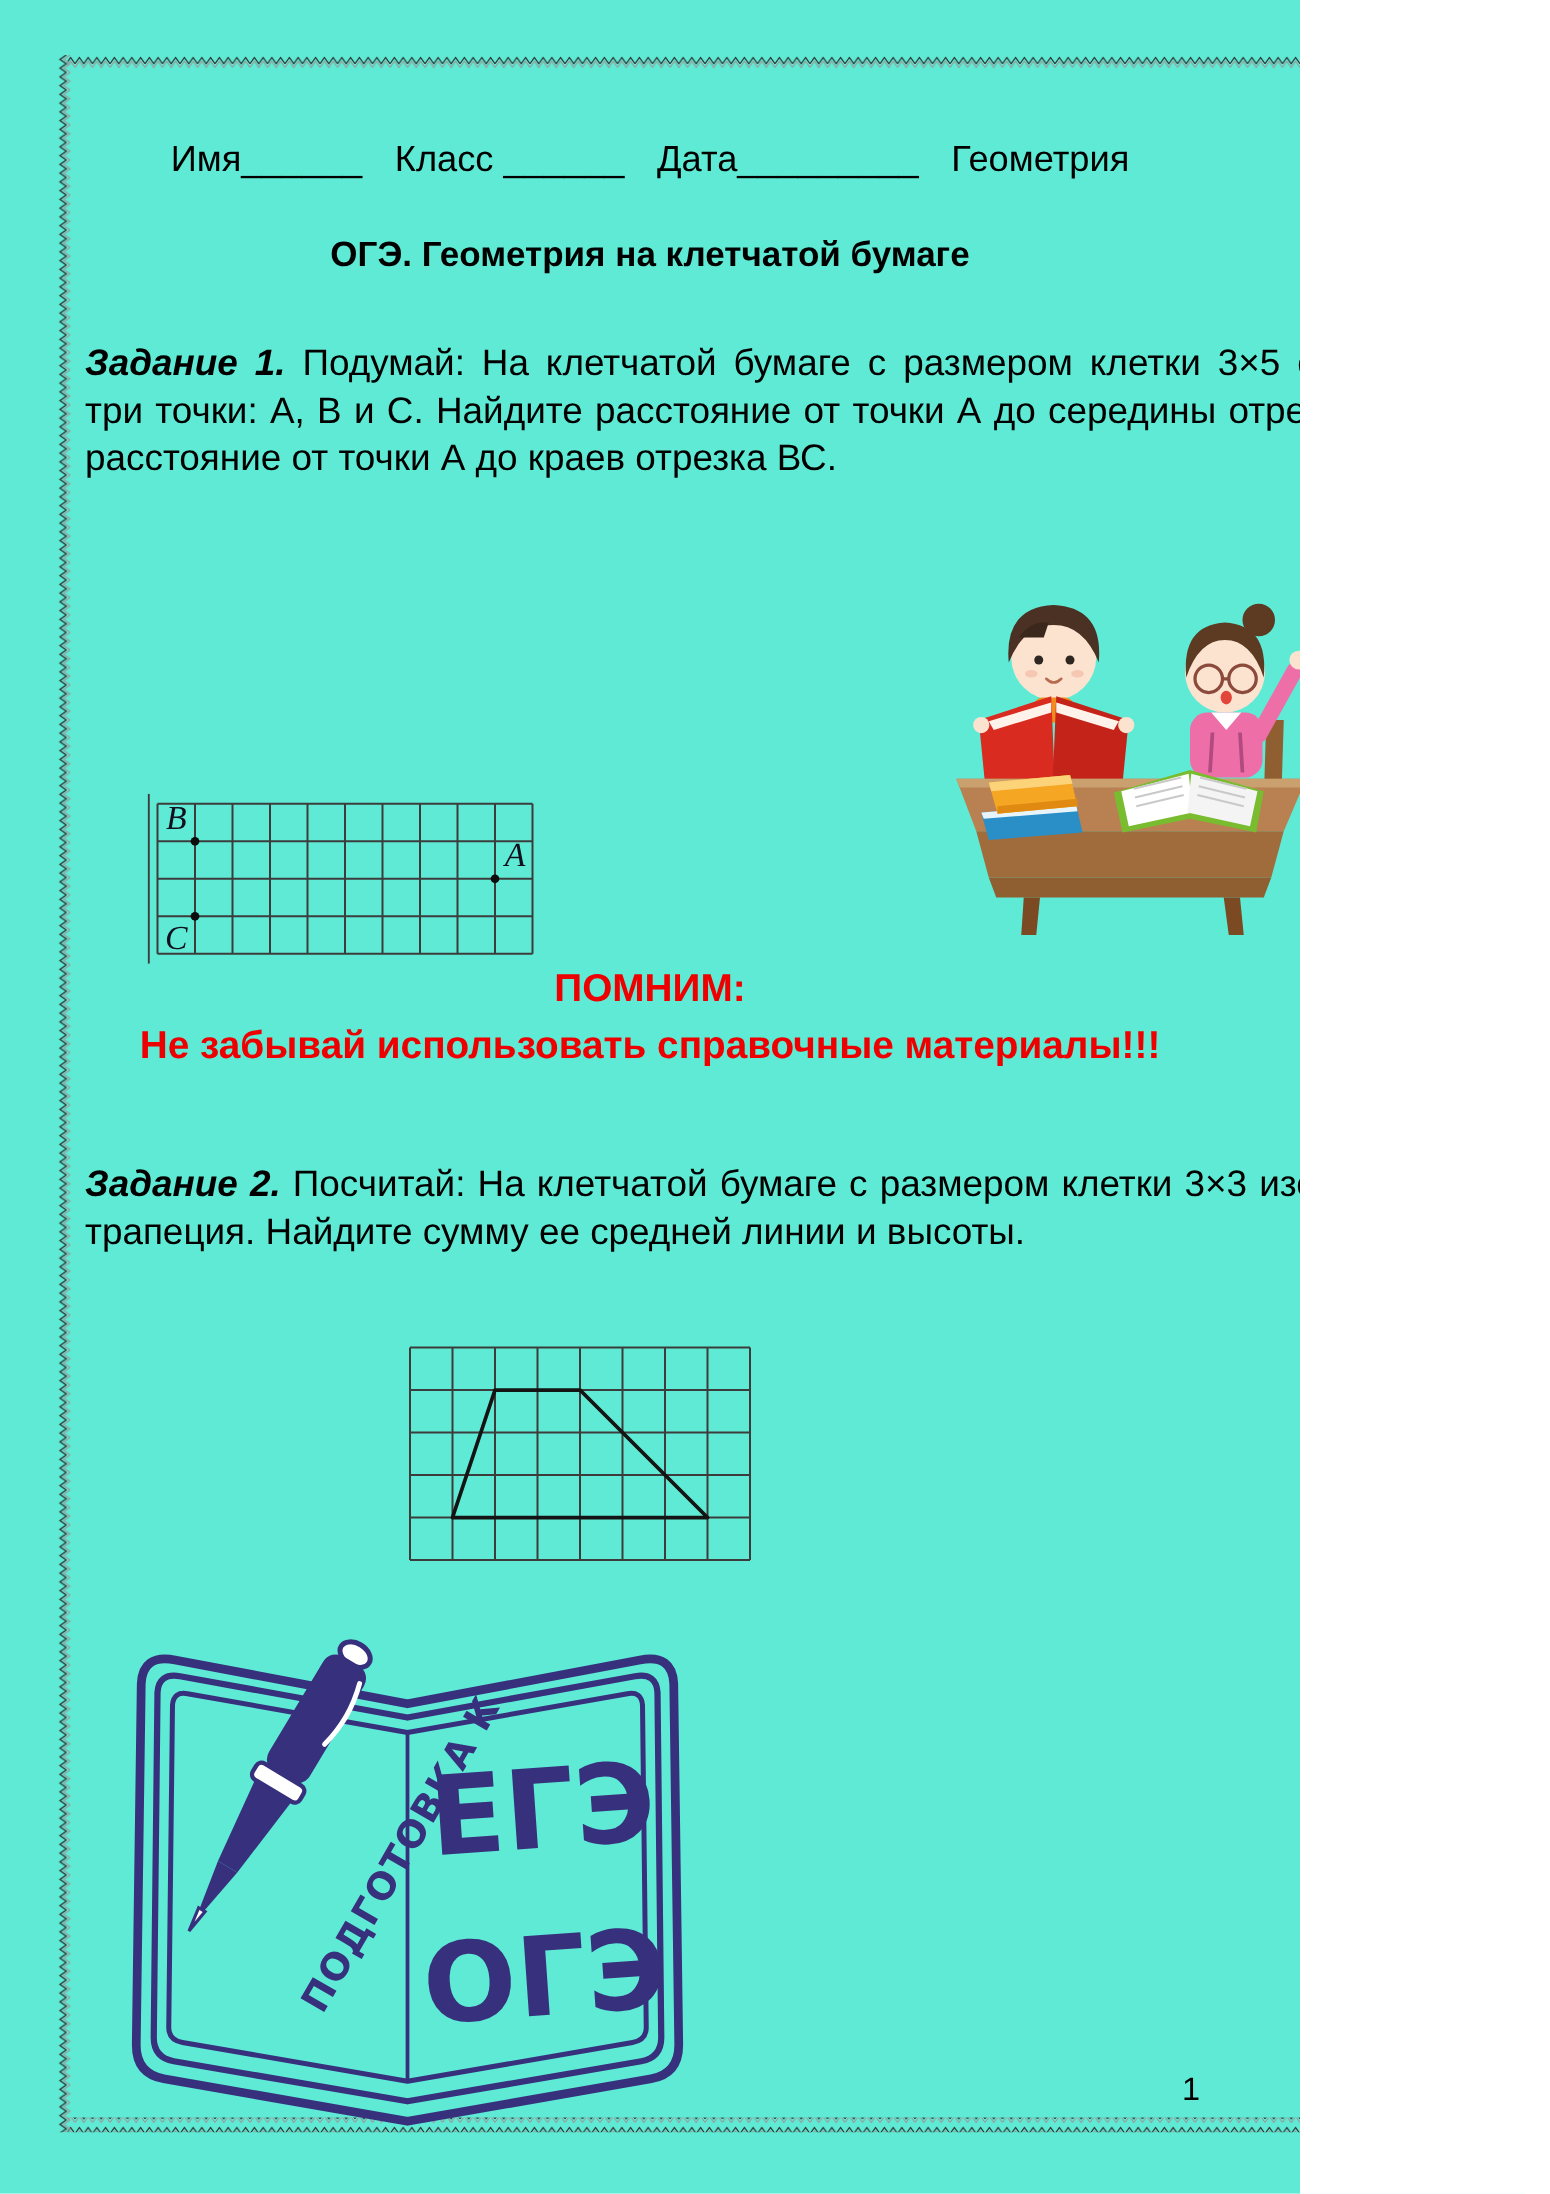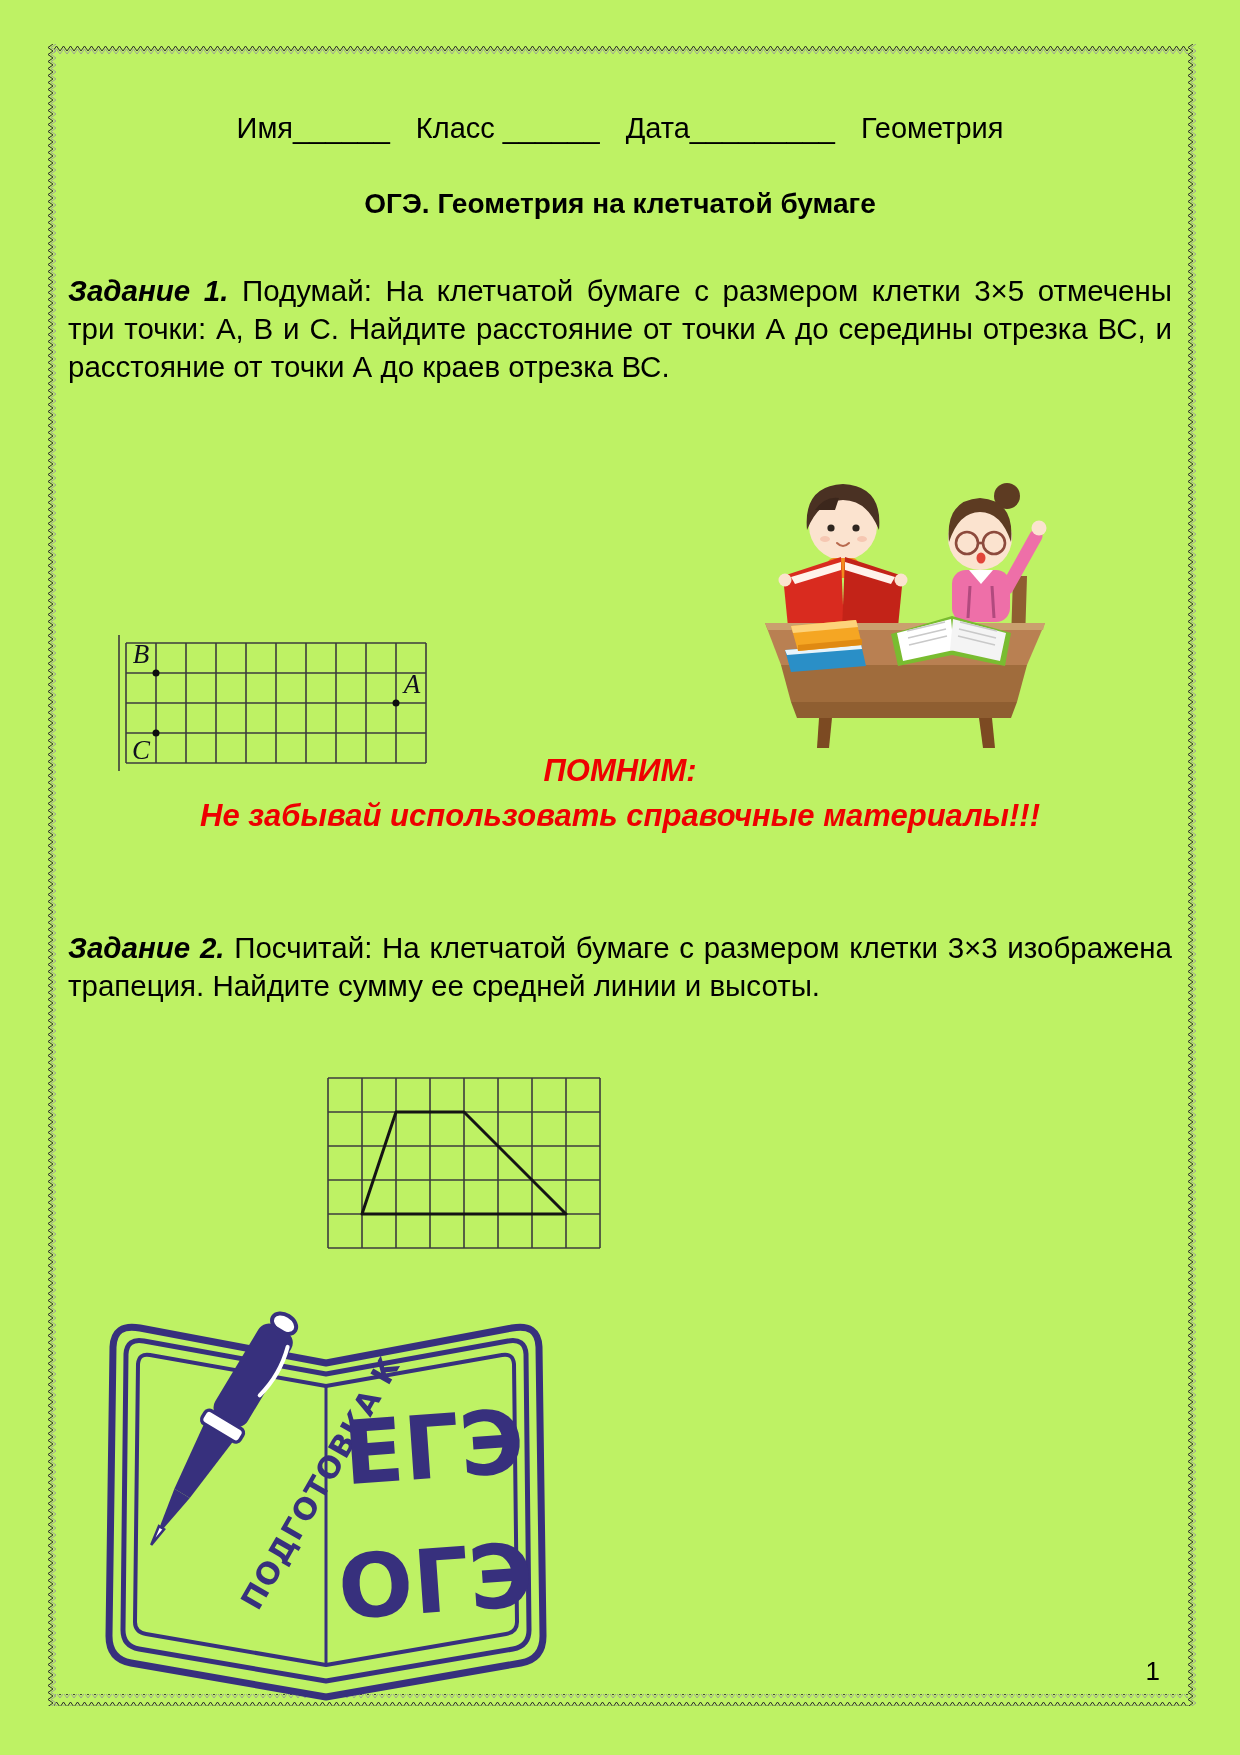--- a/index.html
+++ b/index.html
@@ -1,19 +1,19 @@
 <!DOCTYPE html>
 <html style="--reminder-red: #ee0000; --logo-navy: #37307d; --grid-line: #3c3c3c; --shape-stroke: #141414;"><head>
 <meta charset="utf-8">
 <style>
   html,body{margin:0;padding:0;background:#ffffff;}
   .page{
     position:relative;
-    width:1240px;height:1755px;
-    background:#bef264;
+    width:1040px;height:1755px;
+    background:#5eead4;
     font-family:"Liberation Sans", sans-serif;
     color:#111;
     overflow:hidden;
   }
   .zigzag-border{position:absolute;left:46px;top:44px;}
   .header-line{
     position:absolute;left:0;top:112px;width:100%;
     text-align:center;font-size:29px;color:#000;white-space:nowrap;
   }
   .header-line .gap{display:inline-block;width:26px;}
@@ -22,22 +22,22 @@
     text-align:center;font-size:28px;font-weight:bold;color:#000;margin:0;
   }
   .task-par{
     position:absolute;left:68px;width:1104px;
     font-size:29.5px;line-height:38px;text-align:justify;color:#000;margin:0;
   }
   .task-par .task-label{font-weight:bold;font-style:italic;}
   #task1-par{top:272px;}
   #task2-par{top:893px;margin-top:36px;}
   .reminder{
-    position:absolute;left:0;top:748px;width:100%;
-    text-align:center;font-weight:bold;font-style:italic;
+    position:absolute;left:0;top:768px;width:100%;
+    text-align:center;font-weight:bold;
     font-size:31px;line-height:45px;color:var(--reminder-red,#ee0000);
   }
   #grid1-svg{position:absolute;left:118px;top:635px;}
   #grid2-svg{position:absolute;left:326px;top:1076px;}
   .grid-line{stroke:var(--grid-line,#3c3c3c);stroke-width:1.6;}
   .grid-dot{fill:#0d0d0d;}
   .grid-shape{fill:none;stroke:var(--shape-stroke,#141414);stroke-width:3;stroke-linejoin:round;}
   .grid-label{
     font-family:"Liberation Serif", serif;font-style:italic;
     font-size:27px;fill:#10101e;text-anchor:middle;

